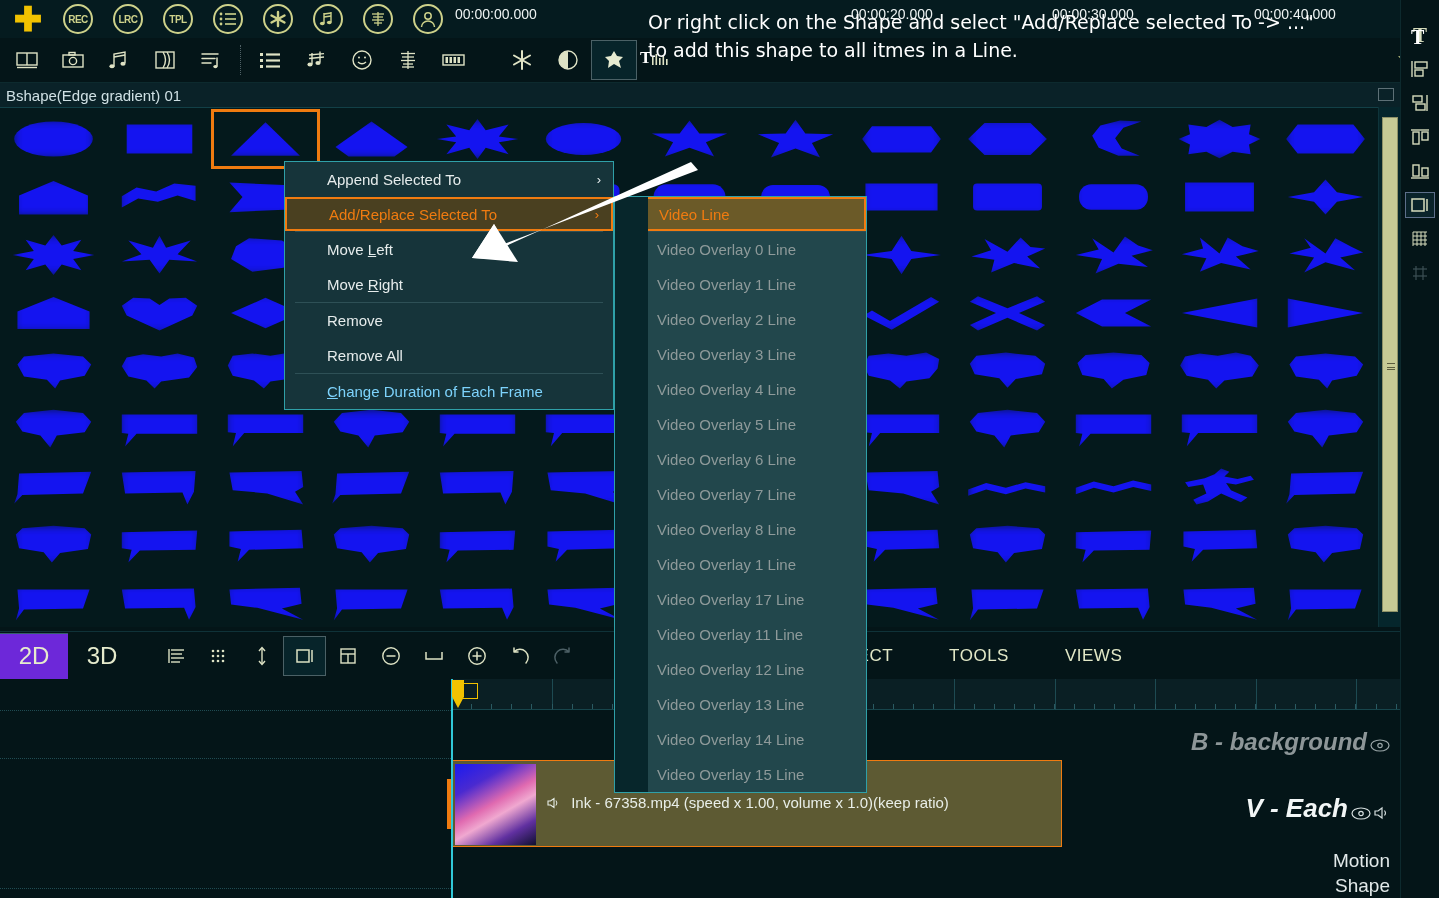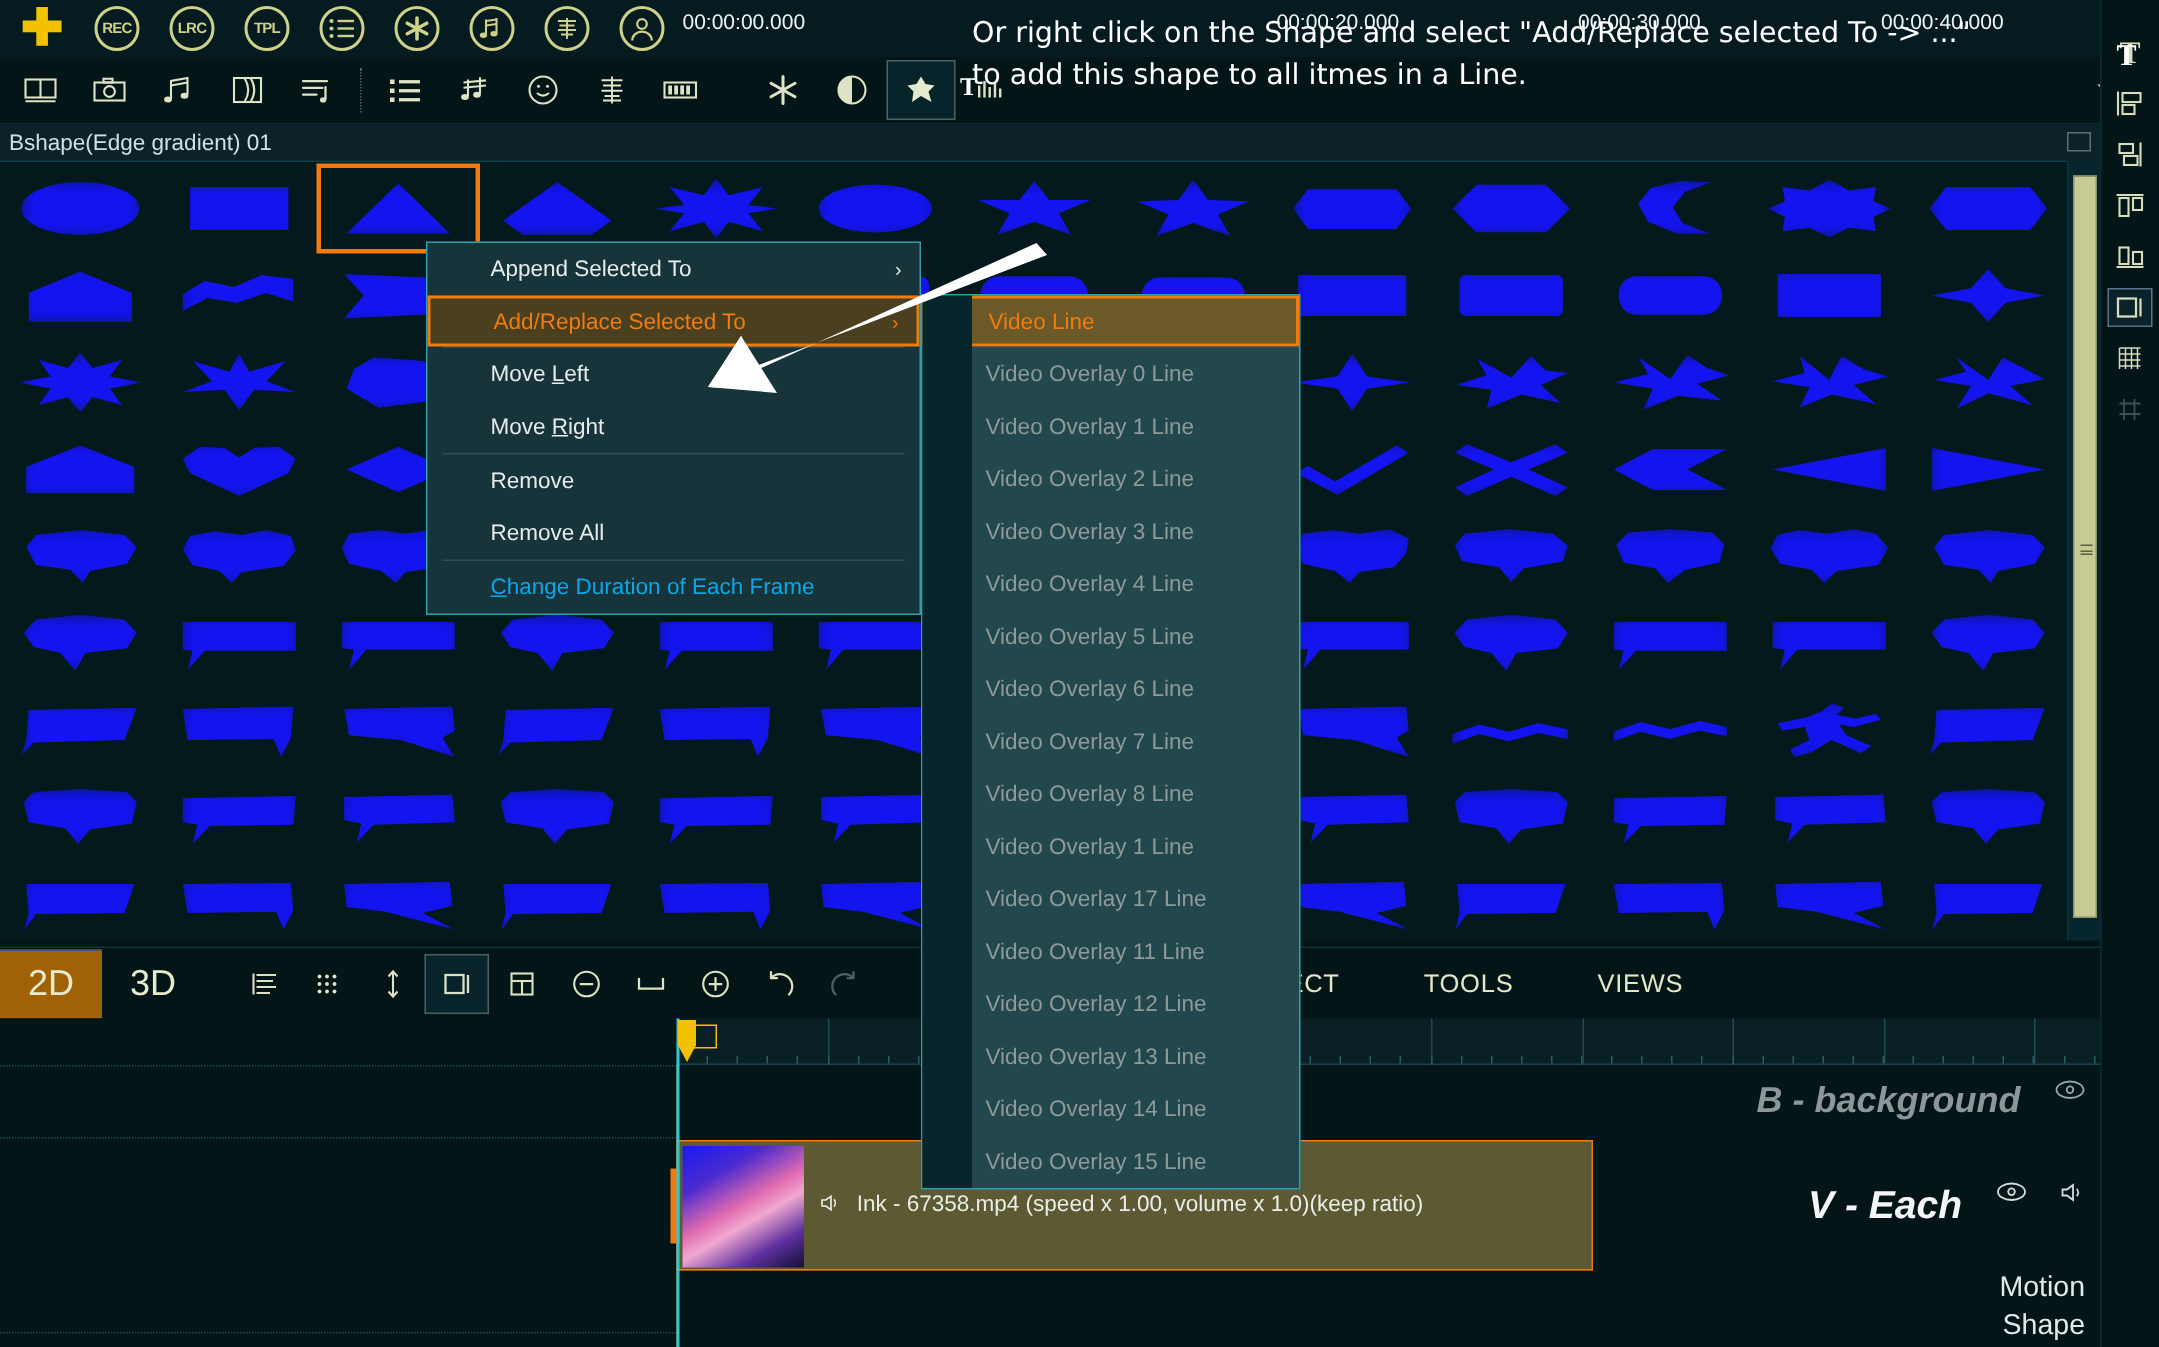--- a/index.html
+++ b/index.html
@@ -75,21 +75,21 @@
   .rs-btn.dim { color:#3d5055; }
 
   
   .ctxmenu {
     position:absolute; left:284px; top:161px; width:330px;
     background:#16343a; border:1px solid #2fa0a8; z-index:30;
     font-size:15px; color:#e6ecec;
   }
   .ctx-item { height:35px; display:flex; align-items:center; padding-left:42px; position:relative; }
   .ctx-item.hl { background:#4a4020; border:2px solid #f07b10; color:#f07b10; height:34px; }
-  .ctx-item.disabled { color:#0ea5e9; }
+  .ctx-item.disabled { color:#7dd3fc; }
   .ctx-sep { height:1px; background:#2e5056; margin:0 10px; }
   .ctx-arrow { position:absolute; right:12px; font-size:13px; }
   .u { text-decoration:underline; }
 
   
   .submenu {
     position:absolute; left:614px; top:196px; width:253px;
     background:#22474c; border:1px solid #2fa0a8; z-index:31;
     font-size:15px;
   }
@@ -106,21 +106,21 @@
   .annot-arrow { position:absolute; left:236px; top:150px; width:500px; height:120px;
                  z-index:41; pointer-events:none; }
   .lilT { position:absolute; color:#fff; font-family:"Liberation Serif", serif;
           font-size:17px; font-weight:bold; }
 
   
   .btoolbar { position:absolute; left:0; top:631px; width:1400px; height:48px;
               background:#041518; border-top:1px solid #0f3238; display:flex; align-items:center; }
   .tabbtn { width:68px; height:46px; display:flex; align-items:center; justify-content:center;
             font-size:24px; color:#e6ebcd; }
-  .tabbtn.active { background:#a16207; border-top:1px solid #35606a; }
+  .tabbtn.active { background:#6d28d9; border-top:1px solid #35606a; }
   .bt-icon { width:43px; height:46px; display:flex; align-items:center; justify-content:center;
              color:#dde2c4; }
   .bt-icon.sel { border:1px solid #4b6166; background:#07242a; height:40px; }
   .bt-icon.dim { color:#4d6066; }
   .menuword { font-size:17px; color:#e2e8c7; padding:0 28px; letter-spacing:0.5px; }
 
   
   .tlruler { position:absolute; left:0; top:679px; width:1400px; height:31px;
              background:#0a1f24; border-bottom:1px solid #17454c; }
   .tlhead { position:absolute; left:0; top:679px; width:451px; height:31px; background:#041518; }
@@ -129,22 +129,22 @@
   .minitick { position:absolute; bottom:0; width:1px; height:5px; background:#2a5a62; }
   .playhead { position:absolute; left:451px; top:679px; width:2px; height:219px;
               background:#30c8d8; z-index:12; }
   .playflag { position:absolute; left:452px; top:680px; width:12px; height:28px;
               background:#f2c200; z-index:13;
               clip-path:polygon(0 0,100% 0,100% 60%,50% 100%,0 60%); }
   .playbox { position:absolute; left:462px; top:683px; width:16px; height:16px;
              border:1px solid #f2c200; z-index:13; }
 
   .tltracks { position:absolute; left:0; top:710px; width:1400px; height:188px; background:#041518; }
-  .trowlabel { position:absolute; right:0; display:flex; align-items:flex-start;
-               justify-content:flex-end; gap:23px; padding-right:10px; }
+  .trowlabel { position:absolute; right:0; display:flex; align-items:flex-end;
+               justify-content:flex-end; gap:3px; padding-right:10px; }
   .trk-dot { border-top:1px dotted #1f4b52; position:absolute; left:0; width:451px; }
 
   .clip { position:absolute; }
   .clip-bg { left:451px; top:713px; width:162px; height:45px;
              background:#2c555a; border:1px solid #c79a2a; }
   .clip-bg-top { position:absolute; left:0; top:-3px; width:100%; height:3px; background:#1bd41b; }
   .clip-bg-txt { font-size:14px; font-style:italic; color:#9eb0b2; padding:12px 0 0 8px; }
   .clip-vid { left:451px; top:760px; width:611px; height:87px;
               background:#5d5a33; border:1px solid #f07b10; }
   .clip-thumb { position:absolute; left:3px; top:3px; width:81px; height:81px;

